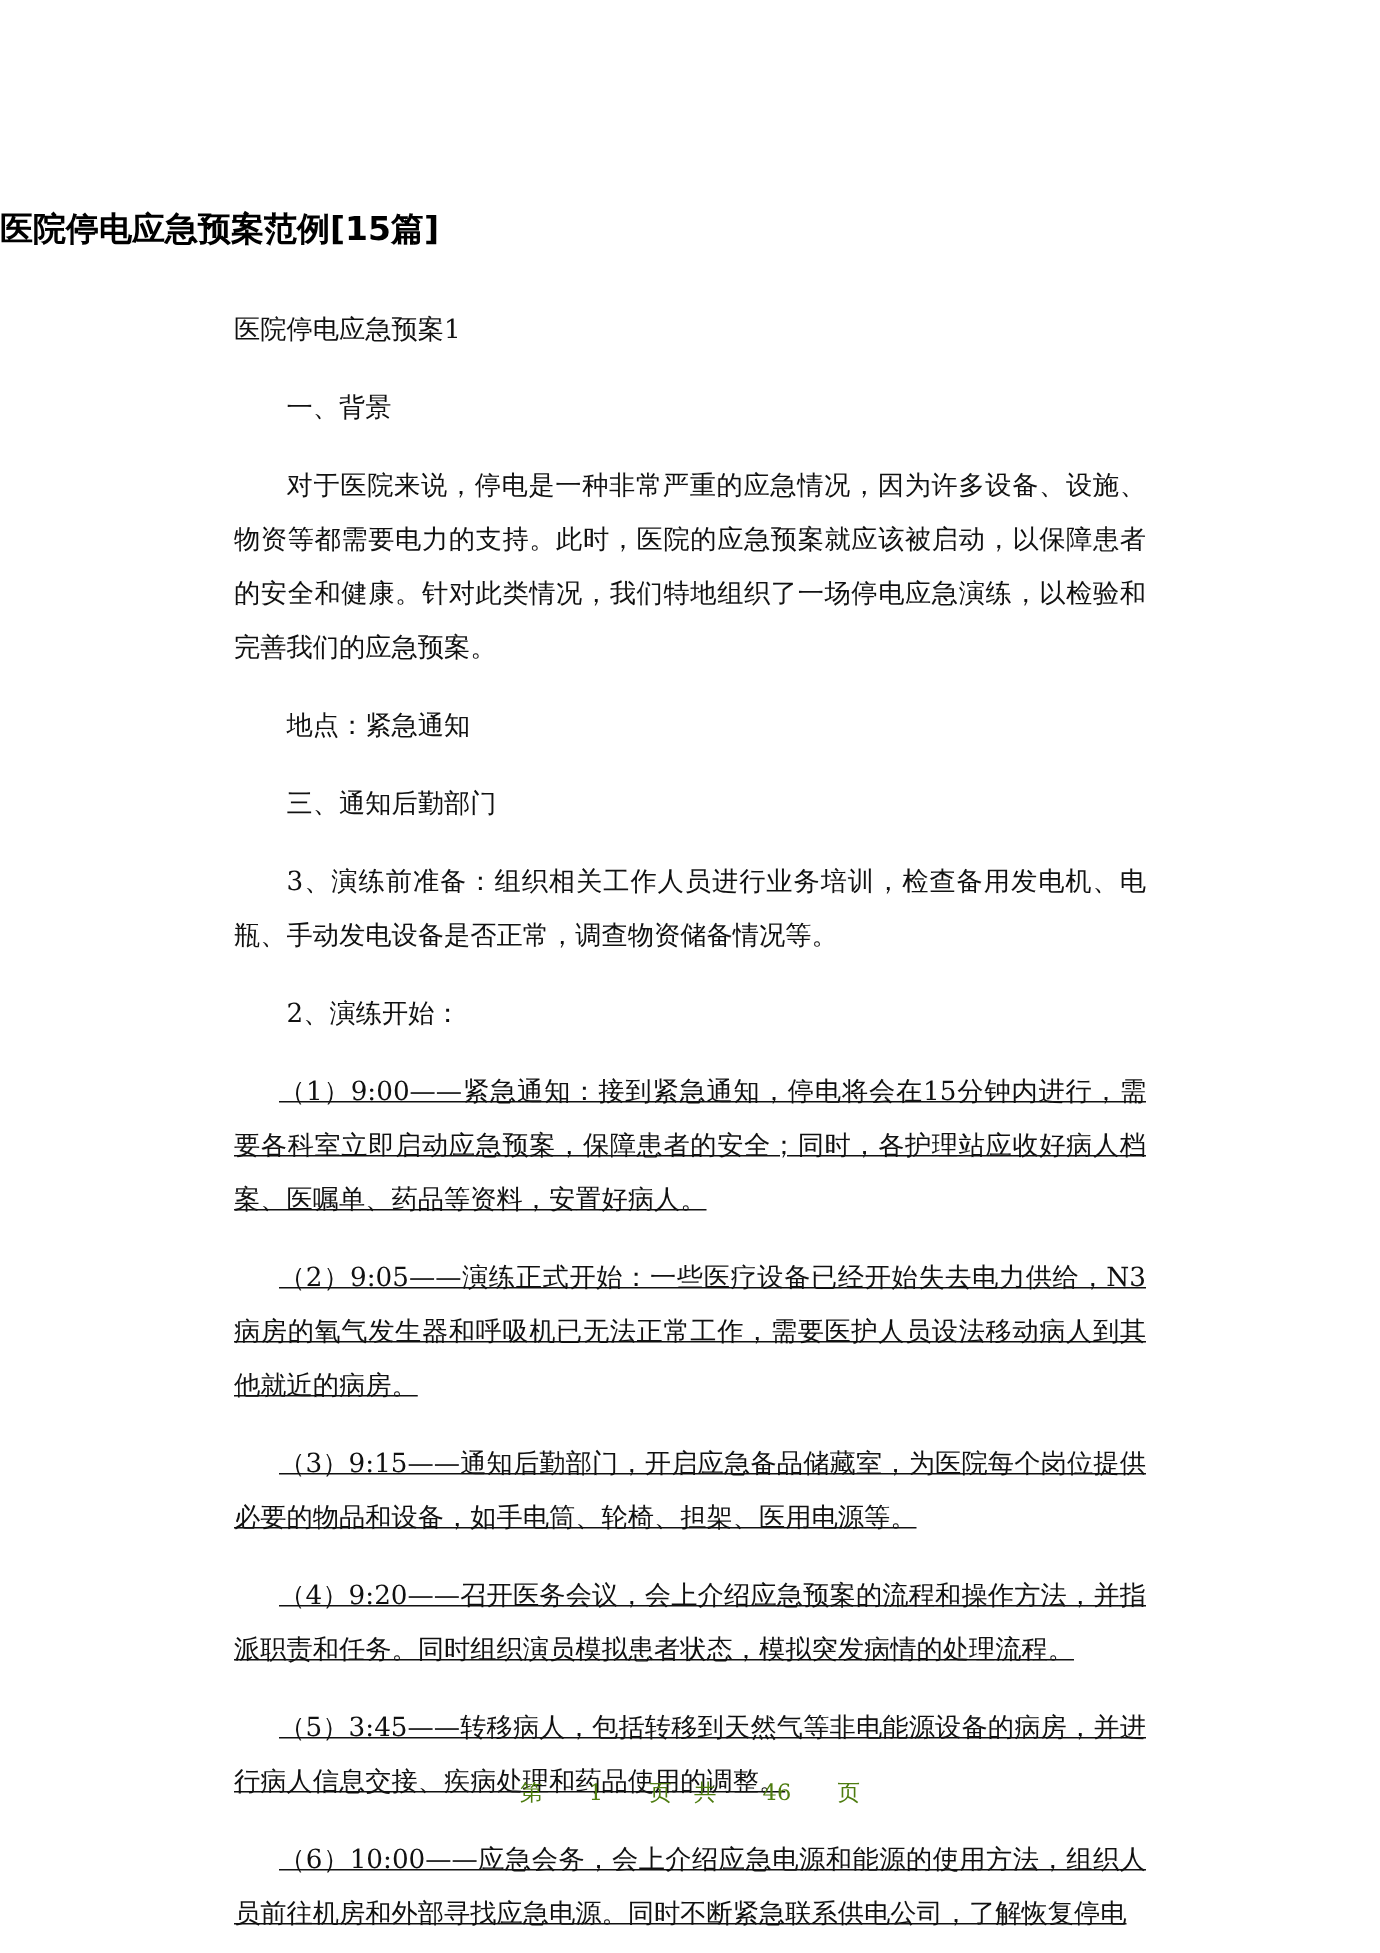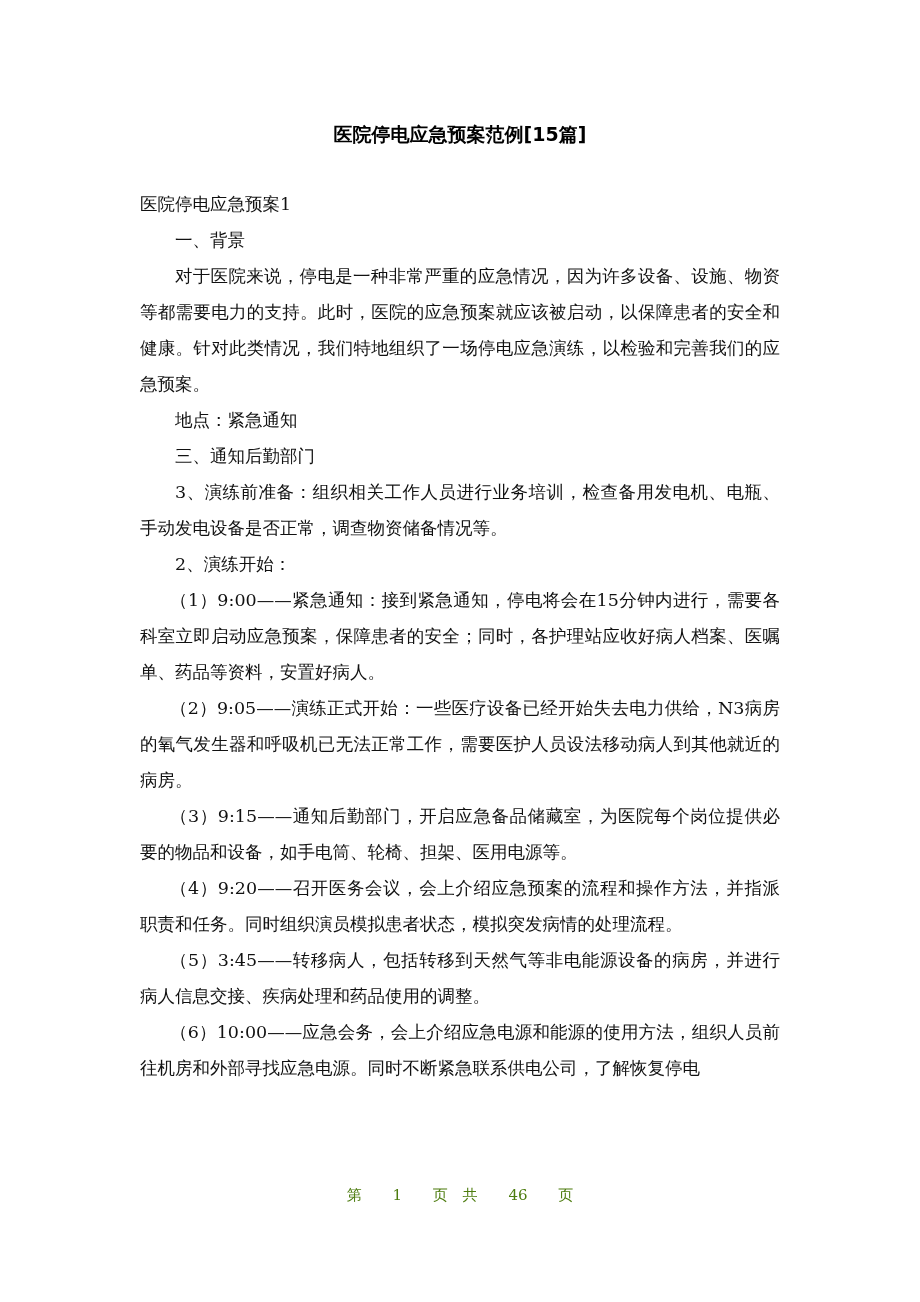--- a/index.html
+++ b/index.html
@@ -16,45 +16,44 @@
       color: #111111;
     }
     .page {
       position: absolute;
       left: 0; top: 0;
       width: 920px; height: 1302px;
       background: #ffffff;
     }
     .title {
       position: absolute;
-      top: 122px;
+      top: 138px;
       left: 0;
       width: 920px;
-      text-align: center;
       font-family: "DejaVu Sans", "Liberation Sans", sans-serif;
       font-weight: bold;
-      font-size: 19px;
+      font-size: 22px;
       letter-spacing: 0px;
       color: #000;
     }
     .body-text {
       position: absolute;
       left: 140px;
       top: 186px;
       width: 640px;
       font-size: 17.5px;
       line-height: 36px;
     }
     .p {
-      margin: 0;
+      margin: 16px;
       text-align: justify;
       text-justify: inter-ideograph;
     }
     .indent { text-indent: 35px; }
-    .indent-sm { text-indent: 30px; }
+    .indent-sm { text-indent: 30px; text-decoration: underline; }
     .footer {
       position: absolute;
       top: 1186px;
       left: 0;
       width: 920px;
       text-align: center;
       font-size: 15px;
       color: #4d7c0f;
       word-spacing: 10px;
     }

